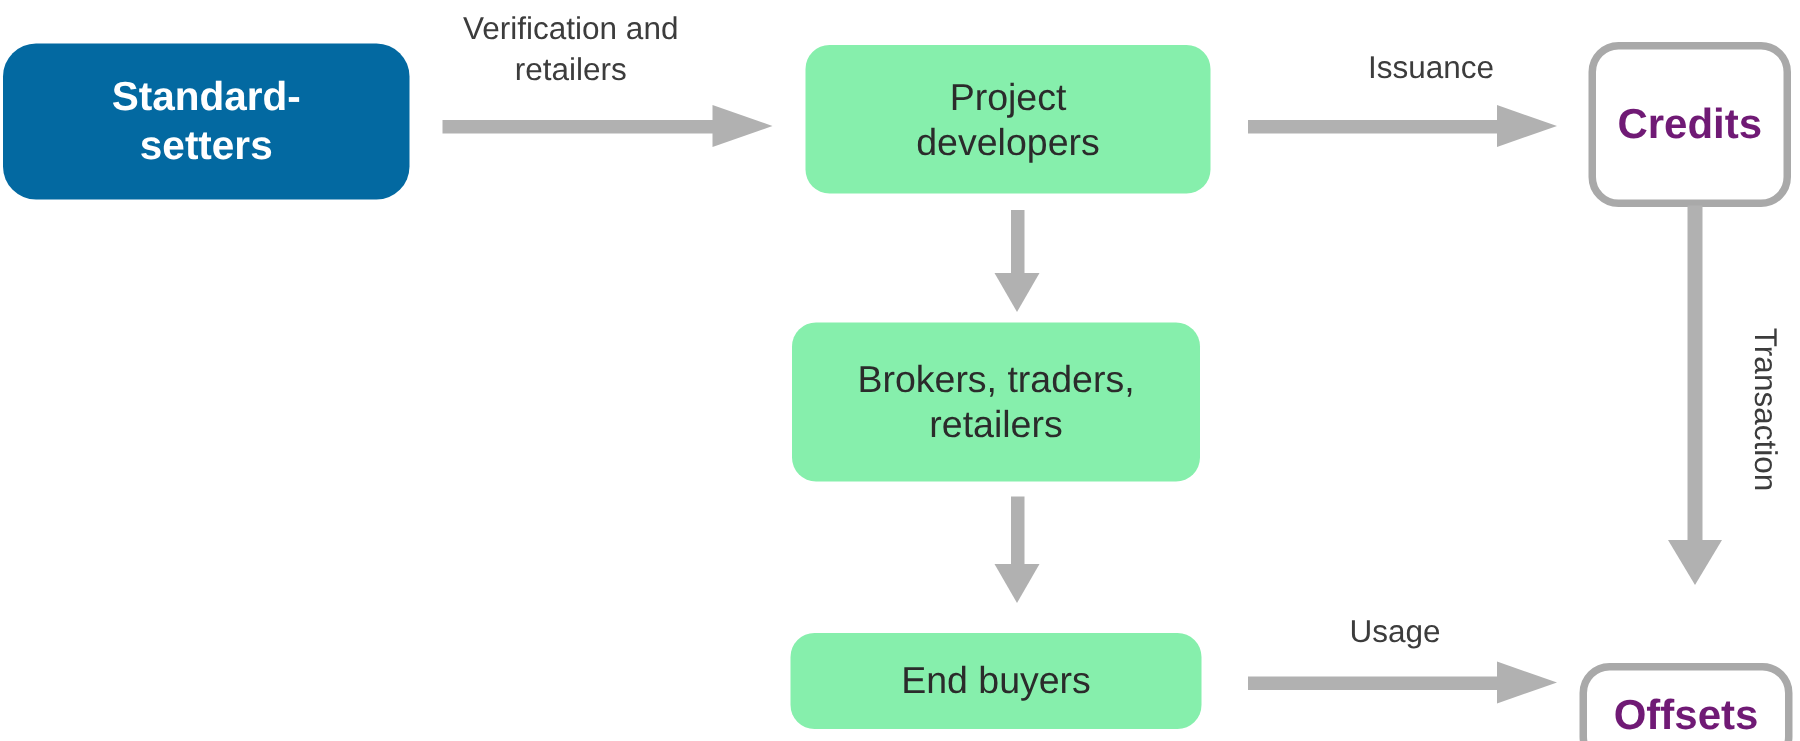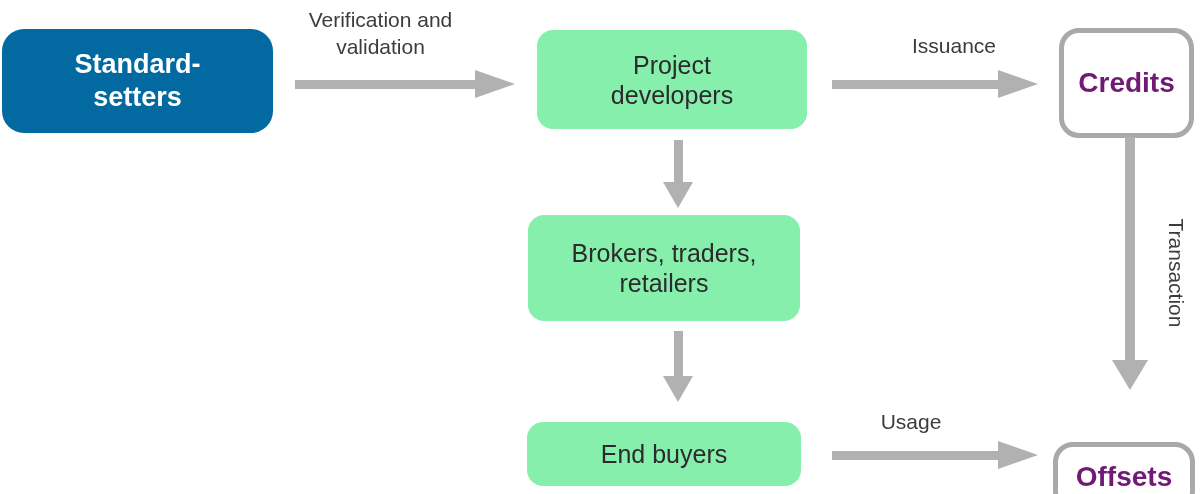--- a/index.html
+++ b/index.html
@@ -139,21 +139,21 @@
   <div class="v-arrow" style="left:663px; top:331px; height:71px;">
     <div class="shaft"></div>
     <div class="head"></div>
   </div>
 
   <div class="v-arrow big" style="left:1112px; top:137px; height:253px;">
     <div class="shaft"></div>
     <div class="head"></div>
   </div>
 
-  <div class="edge-label" style="left:303px; top:7px; width:155px;">Verification and validation</div>
+  <div class="edge-label" style="left:303px; top:7px; width:155px;">Verification and retailers</div>
 
   <div class="edge-label" style="left:879px; top:33px; width:150px;">Issuance</div>
 
   <div class="edge-label vertical" style="left:1111px; top:260px; width:130px; height:26px;">Transaction</div>
 
-  <div class="edge-label" style="left:836px; top:409px; width:150px;">Usage</div>
+  <div class="edge-label" style="left:855px; top:409px; width:150px;">Usage</div>
 
 </div>
 
 </body></html>

